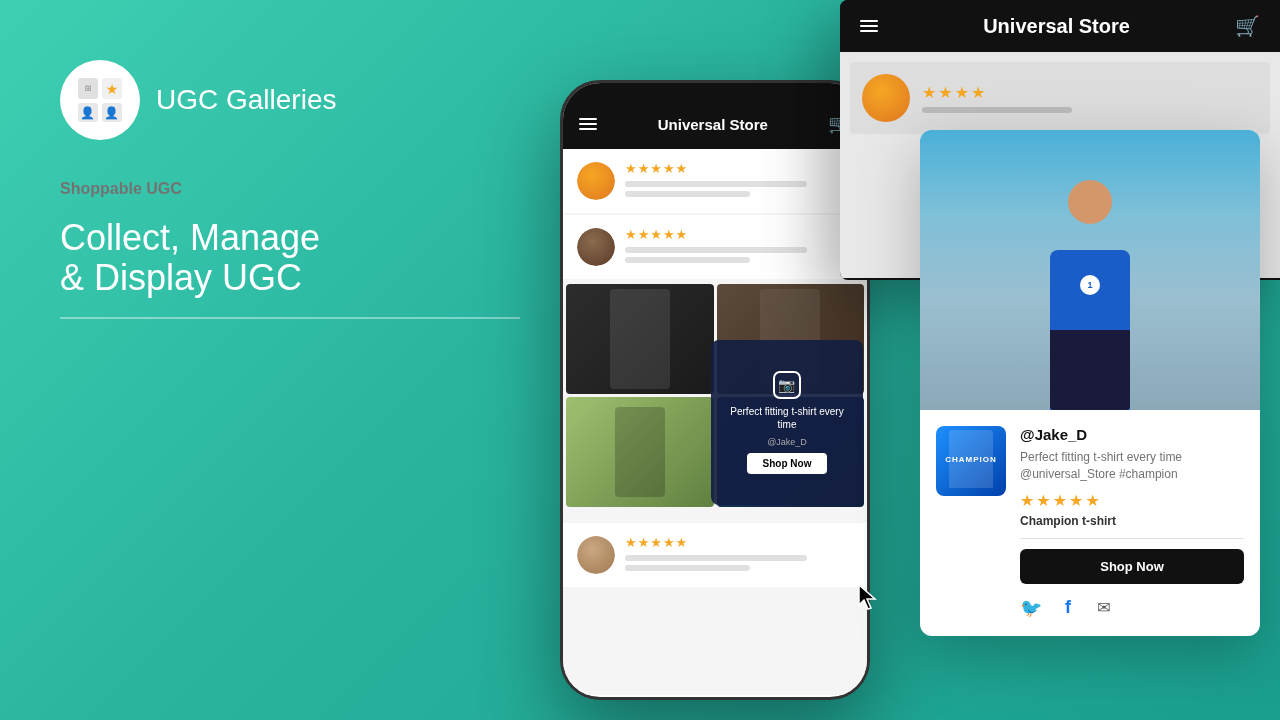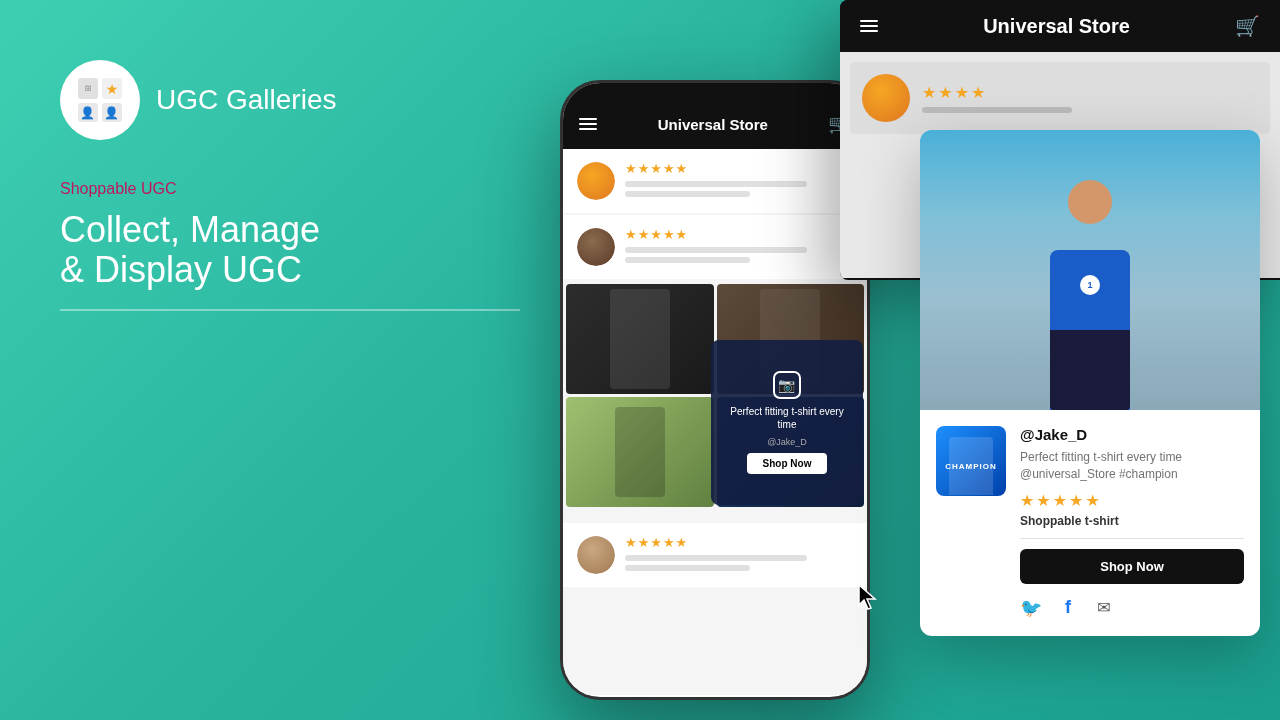--- a/index.html
+++ b/index.html
@@ -59,23 +59,23 @@
     .logo-cell.grid4 { background: #e0e0e0; color: #888; }
 
     .logo-title {
       font-size: 28px;
       font-weight: 400;
       color: white;
     }
 
     .shoppable-label {
       font-size: 16px;
-      font-weight: 400;
-      color: #be185d;
-      margin-bottom: 12px;
+      font-weight: 700;
+      color: #737373;
+      margin-bottom: 20px;
     }
 
     .main-heading {
       font-size: 36px;
       font-weight: 400;
       color: white;
       line-height: 1.1;
       margin-bottom: 20px;
     }
 
@@ -498,29 +498,29 @@
       <div style="position:absolute;top:20px;left:50%;transform:translateX(-50%);width:44px;height:44px;background:#d4976a;border-radius:50%;"></div>
 
       <div style="position:absolute;bottom:0;left:50%;transform:translateX(-50%);width:80px;height:80px;background:#1a1a3a;border-radius:0 0 4px 4px;"></div>
 
       <div style="position:absolute;top:115px;left:50%;transform:translateX(-50%);width:20px;height:20px;background:white;border-radius:50%;display:flex;align-items:center;justify-content:center;font-size:9px;font-weight:700;color:#1a5cc8;">1</div>
     </div>
   </div>
 
   <div class="product-details">
 
-    <div style="width:70px;height:70px;background:linear-gradient(135deg,#1e90ff,#0040aa);border-radius:8px;flex-shrink:0;display:flex;align-items:flex-end;justify-content:center;overflow:hidden;padding-bottom:1px;">
+    <div style="width:70px;height:70px;background:linear-gradient(135deg,#1e90ff,#0040aa);border-radius:8px;flex-shrink:0;display:flex;align-items:flex-end;justify-content:center;overflow:hidden;padding-bottom:8px;">
       <div style="width:44px;height:58px;background:rgba(255,255,255,0.15);border-radius:4px 4px 0 0;display:flex;align-items:center;justify-content:center;color:white;font-size:8px;font-weight:700;text-align:center;letter-spacing:1px;">CHAMPION</div>
     </div>
 
     <div class="product-info">
       <div class="product-username">@Jake_D</div>
       <div class="product-description">Perfect fitting t-shirt every time @universal_Store #champion</div>
       <div class="product-stars">★★★★★</div>
-      <div class="product-name">Shoppable t-shirt</div>
+      <div class="product-name">Champion t-shirt</div>
       <div class="product-divider"></div>
       <button class="shop-now-btn-large">Shop Now</button>
       
       <div class="social-icons">
         <div class="social-icon" style="font-size:18px;color:#1da1f2;">🐦</div>
         <div class="social-icon" style="font-size:18px;font-weight:700;color:#1877f2;">f</div>
         <div class="social-icon" style="font-size:16px;color:#555;">✉</div>
       </div>
     </div>
   </div>

